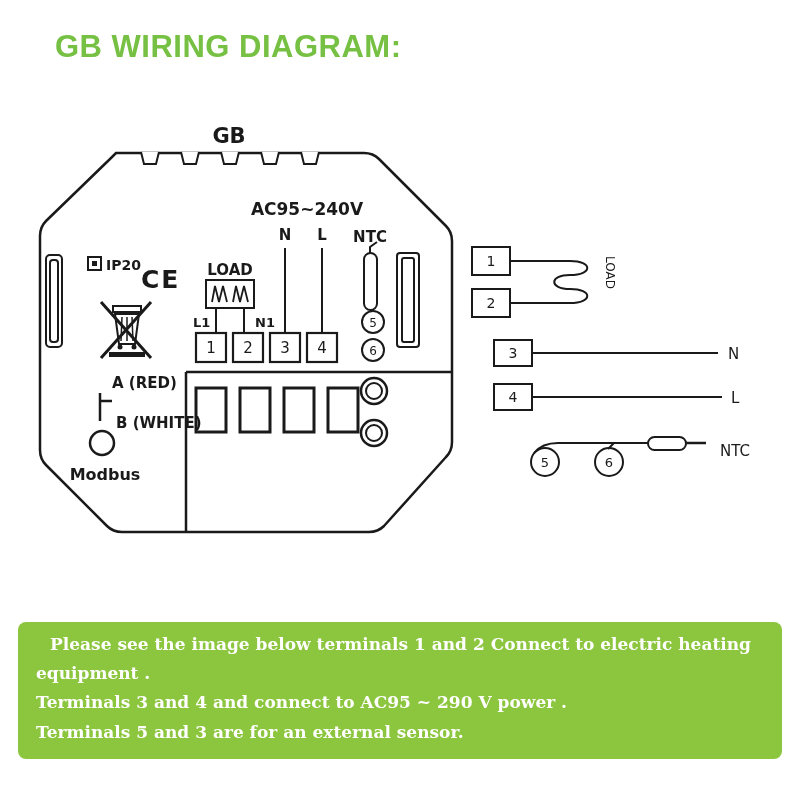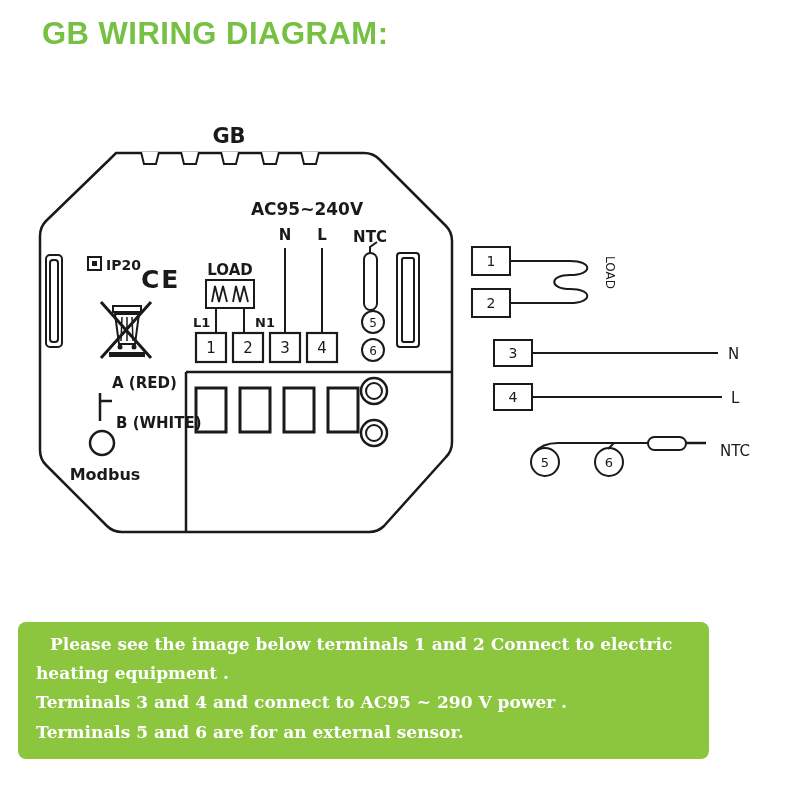--- a/index.html
+++ b/index.html
@@ -1,34 +1,34 @@
 <!DOCTYPE html>
 <html style="--title-green: #76c043; --panel-green: #8cc63e;"><head>
 <meta charset="utf-8">
 <style>
   html, body { margin: 0; padding: 0; background: #ffffff; }
   body {
     width: 800px; height: 800px; position: relative; overflow: hidden;
     font-family: "Liberation Sans", sans-serif;
   }
   .title {
-    position: absolute; left: 42px; top: 16px; margin: 0;
+    position: absolute; left: 42px; top: 16px; margin: 13px;
     font-family: "Liberation Sans", sans-serif;
     font-weight: bold; font-size: 31px; letter-spacing: 0.5px;
     color: var(--title-green, #76c043);
     text-align: center;
   }
   svg.diagram { position: absolute; top: 90px; left: 0; }
   svg.diagram text {
     font-family: "DejaVu Sans", sans-serif;
     fill: #1a1a1a; font-weight: bold;
   }
   svg.diagram text.num { font-weight: normal; }
   .notes {
-    position: absolute; left: 18px; top: 622px; width: 691px;
+    position: absolute; left: 18px; top: 622px; width: 764px;
     box-sizing: border-box;
     background: var(--panel-green, #8cc63e);
     border-radius: 8px;
     padding: 8px 18px 12px 18px;
   }
   .notes p {
     margin: 0; color: #ffffff;
     font-family: "DejaVu Serif", serif;
     font-weight: bold; font-size: 17px; line-height: 1.72;
   }
@@ -178,14 +178,14 @@
       <rect x="648" y="347" width="38" height="13" rx="6.5" stroke-width="2"></rect>
       <path d="M 686 353 L 706 353" stroke-width="2.5" fill="none"></path>
     </g>
     <text class="num" x="720" y="366" font-size="15">NTC</text>
   </g>
 </svg>
 
 <div class="notes">
   <p class="first">Please see the image below terminals 1 and 2 Connect to electric heating equipment .</p>
   <p>Terminals 3 and 4 and connect to AC95 ~ 290 V power .</p>
-  <p>Terminals 5 and 6 are for an external sensor.</p>
+  <p>Terminals 5 and 3 are for an external sensor.</p>
 </div>
 
 </body></html>

